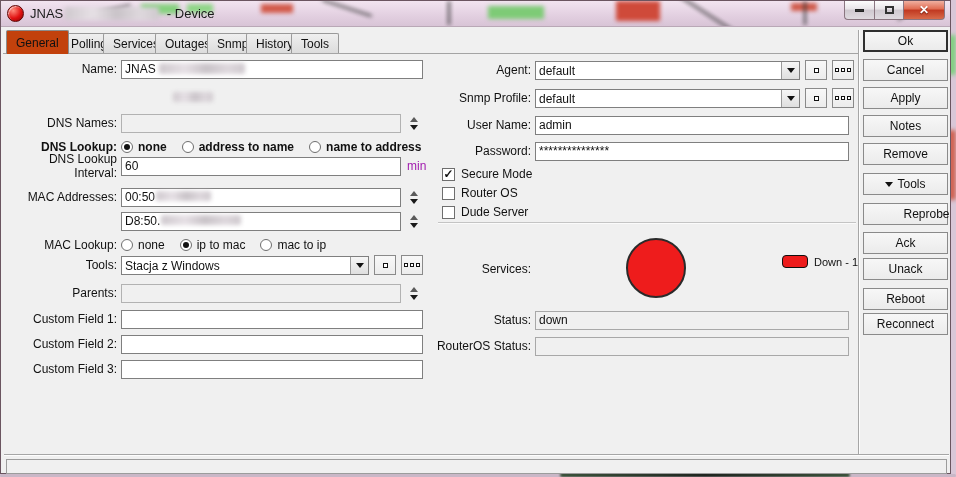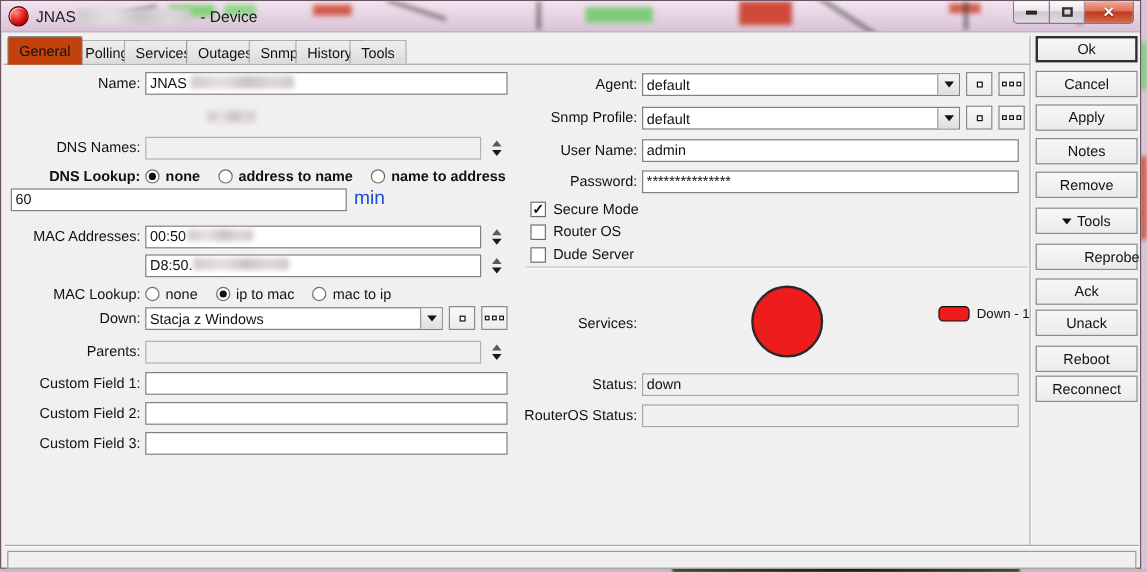--- a/index.html
+++ b/index.html
@@ -37,21 +37,21 @@
   
   .row{position:absolute;height:20px;display:flex;align-items:center;font-size:12px;color:#111;}
   .row.l{left:8px;}
   .row.r{left:430px;}
   .lbl-l{width:108px;text-align:right;padding-right:4px;font-size:12px;color:#111;}
   .lbl-r{width:100px;text-align:right;padding-right:4px;font-size:12px;color:#111;}
   .txt{height:19px;box-sizing:border-box;border:1px solid #7f7f7f;background:#fff;font-family:"Liberation Sans",sans-serif;font-size:12px;padding:0 3px;color:#111;}
   .txt.dis{background:#f0f0f0;border-color:#b2b2b2;}
   .txt.ro{background:#f0f0f0;border-color:#a8a8a8;}
   .w302{width:302px;} .w280{width:280px;} .w252{width:252px;} .w314{width:314px;}
-  .unit{margin-left:6px;font-size:16px;color:#1d4ed8;}
+  .unit{margin-left:6px;font-size:12px;color:#a21caf;}
   
   .spin{width:14px;height:19px;margin-left:6px;display:flex;flex-direction:column;align-items:center;justify-content:center;gap:3px;cursor:default;}
   .tri-up{width:0;height:0;border-left:4px solid transparent;border-right:4px solid transparent;border-bottom:5px solid #5a5a5a;}
   .tri-dn{width:0;height:0;border-left:4px solid transparent;border-right:4px solid transparent;border-top:5px solid #1a1a1a;}
   
   .combo{display:flex;height:19px;box-sizing:border-box;border:1px solid #7f7f7f;background:#fff;cursor:default;}
   .combo .val{flex:1;font-size:12px;padding:2px 3px 0;white-space:nowrap;overflow:hidden;}
   .combo .drop{width:17px;border-left:1px solid #9a9a9a;background:linear-gradient(#f6f6f6,#dfdfdf);display:flex;align-items:center;justify-content:center;}
   .caret{width:0;height:0;border-left:4px solid transparent;border-right:4px solid transparent;border-top:5px solid #111;}
   .cw248{width:248px;} .cw265{width:265px;}
@@ -165,20 +165,21 @@
           <div class="radio"></div>
           <span>address to name</span>
         </div>
       <div class="ropt">
           <div class="radio"></div>
           <span>name to address</span>
         </div>
     </div>
 
     <div class="row l" style="top:155px;">
+      <div class="lbl-l">DNS Lookup Interval:</div>
       <input class="txt w280" value="60" style="">
       <span class="unit">min</span>
     </div>
 
     <div class="row l" style="top:186px;">
       <div class="lbl-l">MAC Addresses:</div>
       <input class="txt w280" value="00:50" style="">
       <div class="spin">
           <div class="tri-up"></div>
           <div class="tri-dn"></div>
@@ -206,21 +207,21 @@
           <div class="radio sel"></div>
           <span>ip to mac</span>
         </div>
       <div class="ropt">
           <div class="radio"></div>
           <span>mac to ip</span>
         </div>
     </div>
 
     <div class="row l" style="top:254px;">
-      <div class="lbl-l">Down:</div>
+      <div class="lbl-l">Tools:</div>
       <div class="combo cw248">
         <div class="val">Stacja z Windows</div>
         <div class="drop">
             <span class="caret"></span>
           </div>
       </div>
       <div class="mini one">
           <span class="sq"></span>
         </div>
       <div class="mini three">

